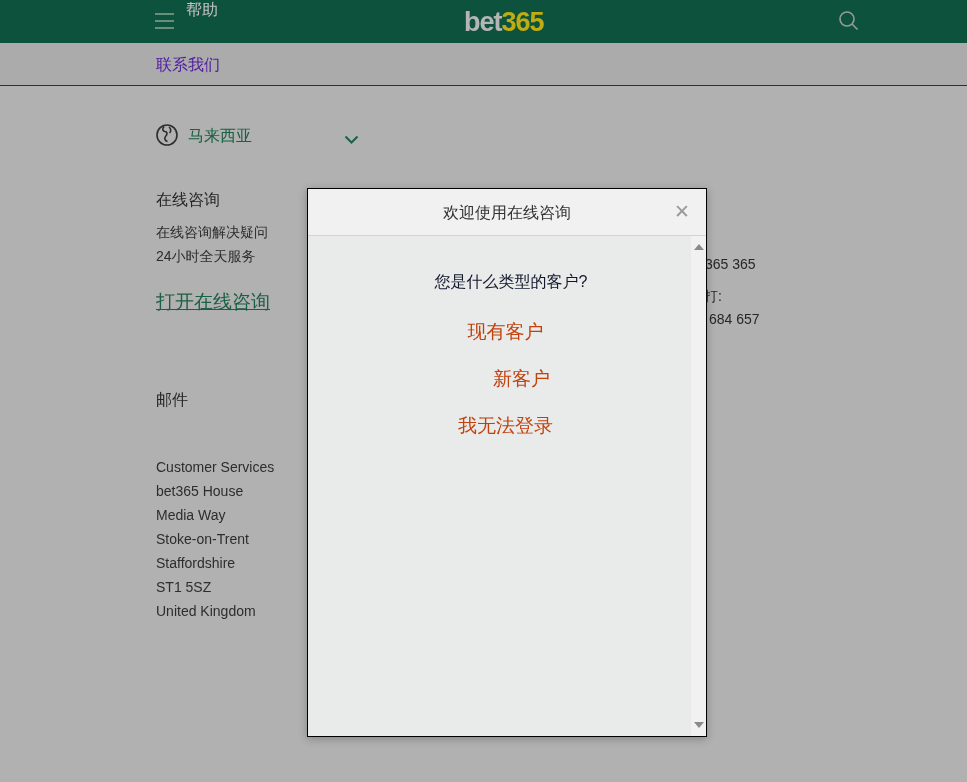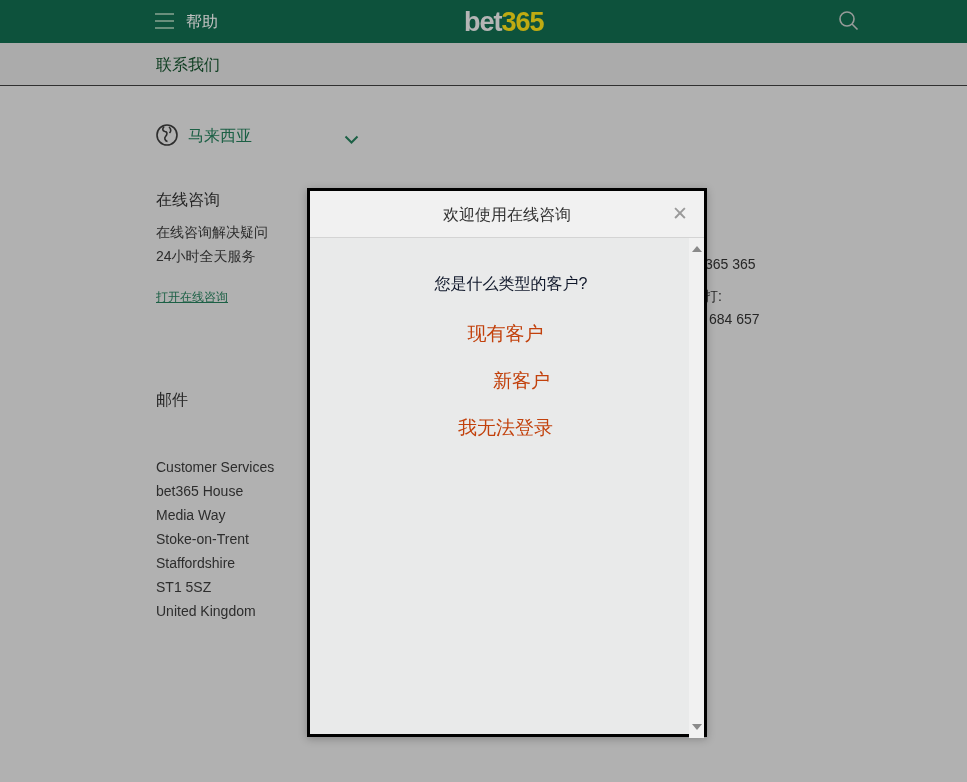--- a/index.html
+++ b/index.html
@@ -14,68 +14,68 @@
   .topbar {
     position: absolute; left: 0; top: 0; width: 967px; height: 43px;
     background: #126e51;
   }
   .hamburger {
     position: absolute; left: 155px; top: 13px; width: 19px; height: 16px;
     cursor: pointer; display: flex; flex-direction: column; justify-content: space-between;
   }
   .hamburger span { display: block; height: 2px; width: 100%; background: #8dbfa6; }
   .menu-label {
-    position: absolute; left: 186px; top: 12px;
+    position: absolute; left: 186px; top: 0;
     color: #ffffff; font-size: 16px; cursor: pointer;
   }
   .logo {
     position: absolute; left: 464px; top: 7px;
     font-size: 27px; font-weight: bold; letter-spacing: -1px; cursor: default;
   }
   .logo .bet { color: #f2f2f2; }
   .logo .n365 { color: #ffe418; }
   .search-btn { position: absolute; left: 836px; top: 8px; width: 26px; height: 26px; cursor: pointer; }
 
   
   .contactbar {
     position: absolute; left: 0; top: 43px; width: 967px; height: 43px;
     background: #e4e4e4; border-bottom: 1px solid #404040;
   }
   .contactbar .label {
-    position: absolute; left: 156px; top: 12px; font-size: 16px; color: #14532d;
+    position: absolute; left: 156px; top: 12px; font-size: 16px; color: #6d28d9;
   }
 
   
   .country-row { position: absolute; left: 155px; top: 123px; height: 26px; cursor: pointer; }
   .globe { position: absolute; left: 0; top: 0; }
   .country-name { position: absolute; left: 33px; top: 3px; font-size: 16px; color: #26805d; white-space: nowrap; }
   .chevron { position: absolute; left: 189px; top: 8px; }
 
   .section-heading { position: absolute; font-size: 16px; color: #333333; white-space: nowrap; }
   .body-text { position: absolute; font-size: 14px; color: #3c3c3c; white-space: nowrap; }
   .green-link {
-    position: absolute; font-size: 12px; color: #26805d;
+    position: absolute; font-size: 19px; color: #26805d;
     text-decoration: underline; cursor: pointer; white-space: nowrap;
   }
   .addr { position: absolute; left: 156px; top: 420px; font-size: 14px; color: #3c3c3c; line-height: 24px; margin-top: 35px; }
   .addr div { white-space: nowrap; }
 
   .fragment { position: absolute; font-size: 14px; color: #333333; white-space: nowrap; }
 
   
   .overlay {
     position: absolute; left: 0; top: 0; width: 967px; height: 782px;
     background: rgba(0,0,0,0.25); z-index: 5;
   }
 
   
   .modal {
     position: absolute; left: 307px; top: 188px; width: 400px; height: 549px;
     background: #e9eaea; z-index: 10;
-    border: 3px solid #000000; box-shadow: 0 2px 8px rgba(0,0,0,0.25);
+    border: 1px solid #000000; box-shadow: 0 2px 8px rgba(0,0,0,0.25);
   }
   .modal-header {
     position: relative; width: 100%; height: 47px;
     background: #f1f1f1; border-bottom: 1px solid #d4d4d4;
   }
   .modal-title {
     position: absolute; left: 0; right: 0; top: 14px; text-align: center;
     font-size: 16px; color: #333333;
   }
   .modal-close {

